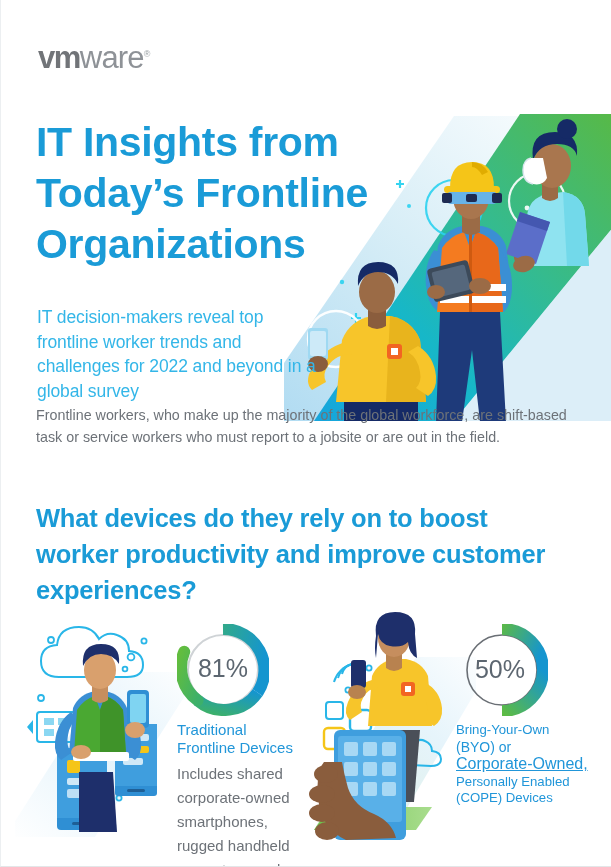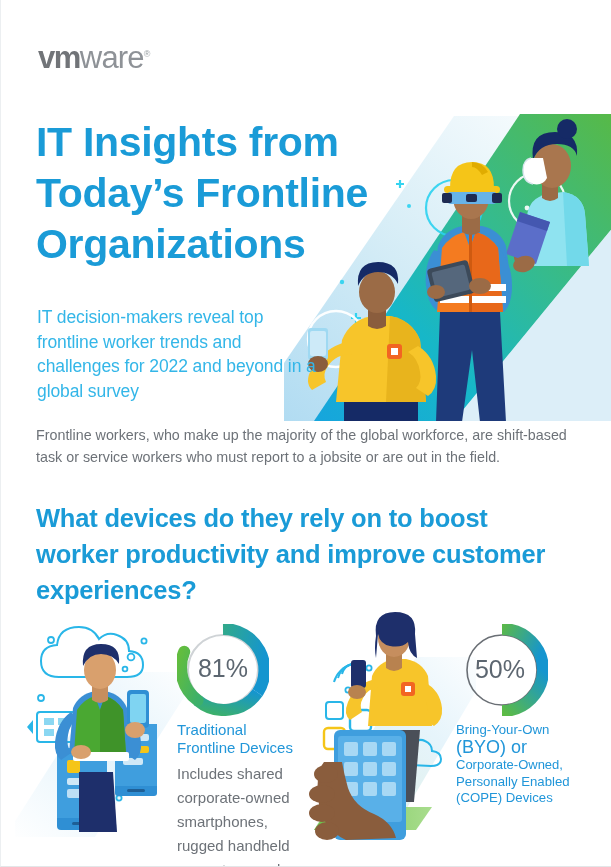--- a/index.html
+++ b/index.html
@@ -33,21 +33,21 @@
     position:absolute; left:35px; top:117px; width:380px;
     font-size:41px; line-height:51px; font-weight:700;
     color:#1a9bd7; letter-spacing:-0.3px;
   }
   .sub-title{
     position:absolute; left:36px; top:305px; width:285px;
     font-size:17.5px; line-height:24.5px; font-weight:400;
     color:#33b6e8; letter-spacing:-0.1px;
   }
   .body-copy{
-    position:absolute; left:35px; top:425px; width:545px;
+    position:absolute; left:35px; top:405px; width:545px;
     font-size:14.3px; line-height:21.5px; color:#6d7278;
   }
   .question{
     position:absolute; left:35px; top:500px; width:525px;
     font-size:25.5px; line-height:36px; font-weight:700;
     color:#1a9bd7; letter-spacing:-0.2px;
   }
 
   
   .stat{ position:absolute; }
@@ -442,18 +442,18 @@
       <circle cx="46" cy="46" r="35" fill="none" stroke="#6a6f75" stroke-width="1.6"></circle>
 
       <path d="M46,5 A41,41 0 0,1 87,46" fill="none" stroke="url(#g50a)" stroke-width="12"></path>
       <path d="M87,46 A41,41 0 0,1 46,87" fill="none" stroke="url(#g50b)" stroke-width="12"></path>
       <text x="44" y="54" text-anchor="middle" font-family="Liberation Sans, sans-serif" font-size="25" fill="#5c6670">50%</text>
     </svg>
   </div>
 
   <div class="donut-label" style="left:150px; top:110px; width:145px;">
     <span style="font-size:13.2px;">Bring-Your-Own</span><br>
-    <span style="font-size:18px;">(BYO) or</span><br>
-    <span style="font-size:13px;">Corporate-Owned,</span><br>
+    <span style="font-size:14px;">(BYO) or</span><br>
+    <span style="font-size:16px;text-decoration:underline;">Corporate-Owned,</span><br>
     <span style="font-size:13.2px;">Personally Enabled</span><br>
     <span style="font-size:13.2px;">(COPE) Devices</span>
   </div>
 </div>
 
 </body></html>

